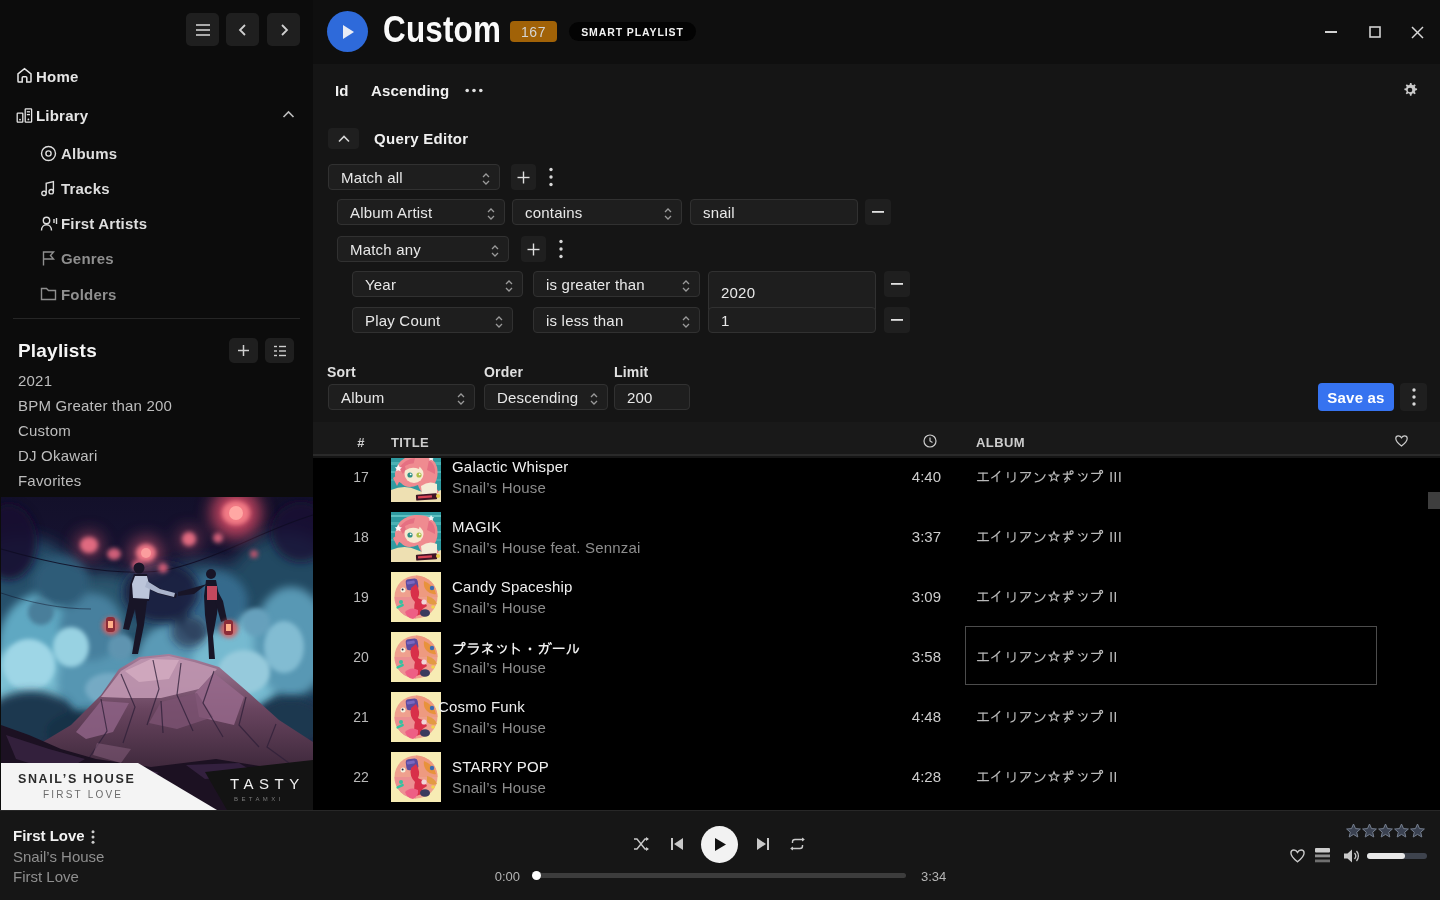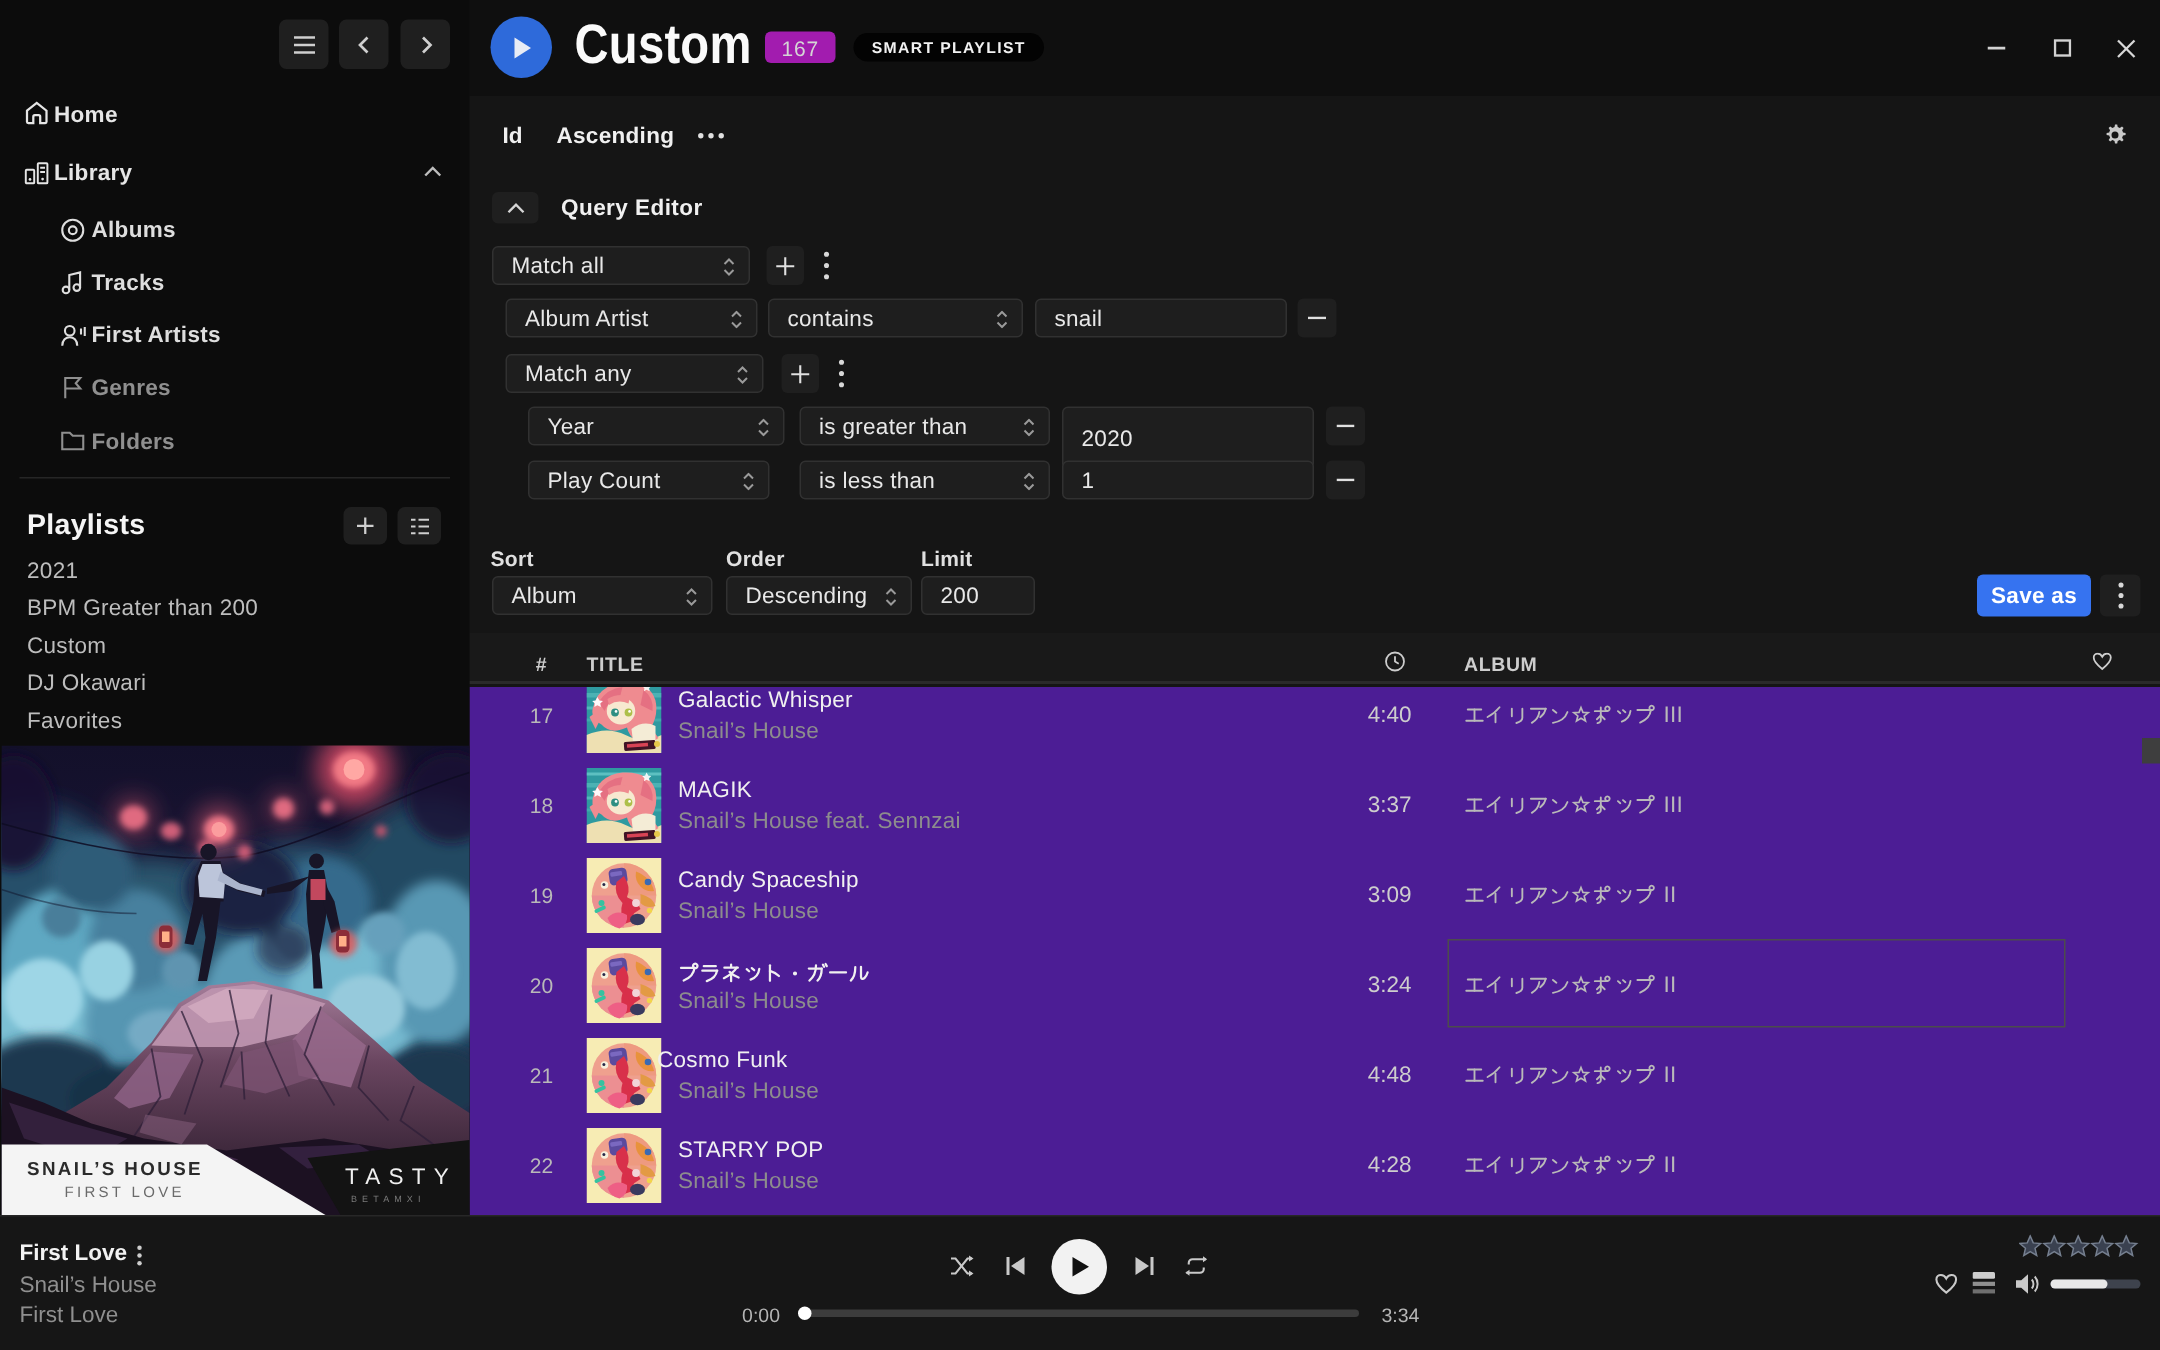--- a/index.html
+++ b/index.html
@@ -42,21 +42,21 @@
 </head>
 <body>
 <div id="app">
   <div id="titlebar" class="a">
     <div class="a" style="left:14px;top:11px;width:41px;height:41px;border-radius:50%;background:#2e6ada;display:flex;align-items:center;justify-content:center">
       <svg width="14" height="16" viewBox="0 0 14 16">
           <path d="M2 1 L13 8 L2 15 Z" fill="#e8ecf5"></path>
         </svg>
     </div>
     <div class="a" style="left:70px;top:9px;font-size:37px;font-weight:800;color:#fafafa;letter-spacing:.2px;transform:scaleX(.85);transform-origin:left top">Custom</div>
-    <div class="a" style="left:197px;top:21px;width:47px;height:21px;background:#a21caf;border-radius:4px;color:#d5d5d5;font-size:14px;display:flex;align-items:center;justify-content:center;letter-spacing:.5px">167</div>
+    <div class="a" style="left:197px;top:21px;width:47px;height:21px;background:#a16207;border-radius:4px;color:#d5d5d5;font-size:14px;display:flex;align-items:center;justify-content:center;letter-spacing:.5px">167</div>
     <div class="a" style="left:256px;top:22px;width:127px;height:19px;background:#030303;border-radius:10px;color:#f2f2f2;font-size:10.5px;font-weight:700;letter-spacing:.9px;display:flex;align-items:center;justify-content:center">SMART PLAYLIST</div>
     <svg class="a" style="left:1012px;top:31px" width="12" height="3" viewBox="0 0 12 3">
         <rect width="12" height="2" fill="#d2d2d2"></rect>
       </svg>
     <svg class="a" style="left:1056px;top:26px" width="12" height="12" viewBox="0 0 12 12" fill="none" stroke="#d2d2d2" stroke-width="1.6">
         <rect x="1" y="1" width="10" height="10"></rect>
       </svg>
     <svg class="a" style="left:1098px;top:26px" width="13" height="13" viewBox="0 0 13 13" stroke="#d8d8d8" stroke-width="1.5">
         <line x1="1" y1="1" x2="12" y2="12"></line>
         <line x1="12" y1="1" x2="1" y2="12"></line>
@@ -177,21 +177,21 @@
       <div class="a hcell" style="left:78px;top:13px">TITLE</div>
       <svg class="a" style="left:610px;top:12px" width="14" height="14" viewBox="0 0 14 14" fill="none" stroke="#cdcdcd" stroke-width="1.2">
           <circle cx="7" cy="7" r="6"></circle>
           <path d="M7 3.5 V7 L9.5 8.5"></path>
         </svg>
       <div class="a hcell" style="left:663px;top:13px">ALBUM</div>
       <svg class="a" style="left:1082px;top:13px" width="13" height="12" viewBox="0 0 13 12" fill="none" stroke="#cdcdcd" stroke-width="1.2">
           <path d="M6.5 11 C2 7.5 0.8 5 0.8 3.4 C0.8 1.7 2.1 0.8 3.4 0.8 C4.6 0.8 5.8 1.5 6.5 2.8 C7.2 1.5 8.4 0.8 9.6 0.8 C10.9 0.8 12.2 1.7 12.2 3.4 C12.2 5 11 7.5 6.5 11 Z"></path>
         </svg>
     </div>
-    <div id="tbody" class="a" style="left:0;top:394px;width:1127px;height:352px;overflow:hidden;background:#4c1d95">
+    <div id="tbody" class="a" style="left:0;top:394px;width:1127px;height:352px;overflow:hidden;background:#000000">
       <div class="a row" style="top:-11px">
         <div class="a rnum" style="left:33px;top:22px">17</div>
         <div class="a thumb" style="left:78px;top:5px"><svg width="50" height="50" viewBox="0 0 50 50">
               <rect width="50" height="50" fill="#2f9aa0"></rect>
               <rect y="3" width="50" height="2" fill="#63c4c4" opacity=".9"></rect>
               <rect y="10" width="50" height="3" fill="#4fb5b6" opacity=".9"></rect>
               <rect y="19" width="50" height="2" fill="#63c4c4" opacity=".7"></rect>
               <rect y="27" width="50" height="2" fill="#4fb5b6" opacity=".6"></rect>
               <path d="M0 38 Q14 32 26 38 Q38 44 50 38 L50 50 L0 50 Z" fill="#eee0b2"></path>
               <path d="M4 21 Q7 5 24 3 Q42 2 46 15 Q48 25 43 33 L48 40 Q40 46 33 42 Q28 38 27 33 Q16 38 10 31 Q3 28 4 21 Z" fill="#ef8b90"></path>
@@ -469,21 +469,21 @@
               </g>
               <g transform="translate(99.4 0)">
                 <path d="M2 6.8 H12.6"></path>
               </g>
               <g transform="translate(113.6 0)">
                 <path d="M4.6 3.2 C4.6 7.2 3.6 10.4 1.6 12.2"></path>
                 <path d="M8.4 3 V9.6 C8.4 11.4 9.6 11.6 10.8 10.4 C11.8 9.4 12.4 8.2 12.8 6.8"></path>
               </g>
             </svg></div>
         <div class="a rart" style="left:139px;top:32px">Snail’s House</div>
-        <div class="a rtime" style="left:578px;top:21px">3:24</div>
+        <div class="a rtime" style="left:578px;top:21px">3:58</div>
         <div class="a" style="left:663px;top:22px;height:16px"><svg width="129" height="16" viewBox="0 0 129.0 15" fill="none" stroke="#b9b9b9" stroke-width="1.25" stroke-linecap="round">
               <g transform="translate(0.0 0)">
                 <path d="M2.5 3.5 H11.5"></path>
                 <path d="M7 3.5 V11"></path>
                 <path d="M1.5 11 H12.5"></path>
               </g>
               <g transform="translate(14.2 0)">
                 <path d="M9.5 2 C7 5 4.5 7 1.5 8.5"></path>
                 <path d="M6.8 6.2 V12"></path>
               </g>

